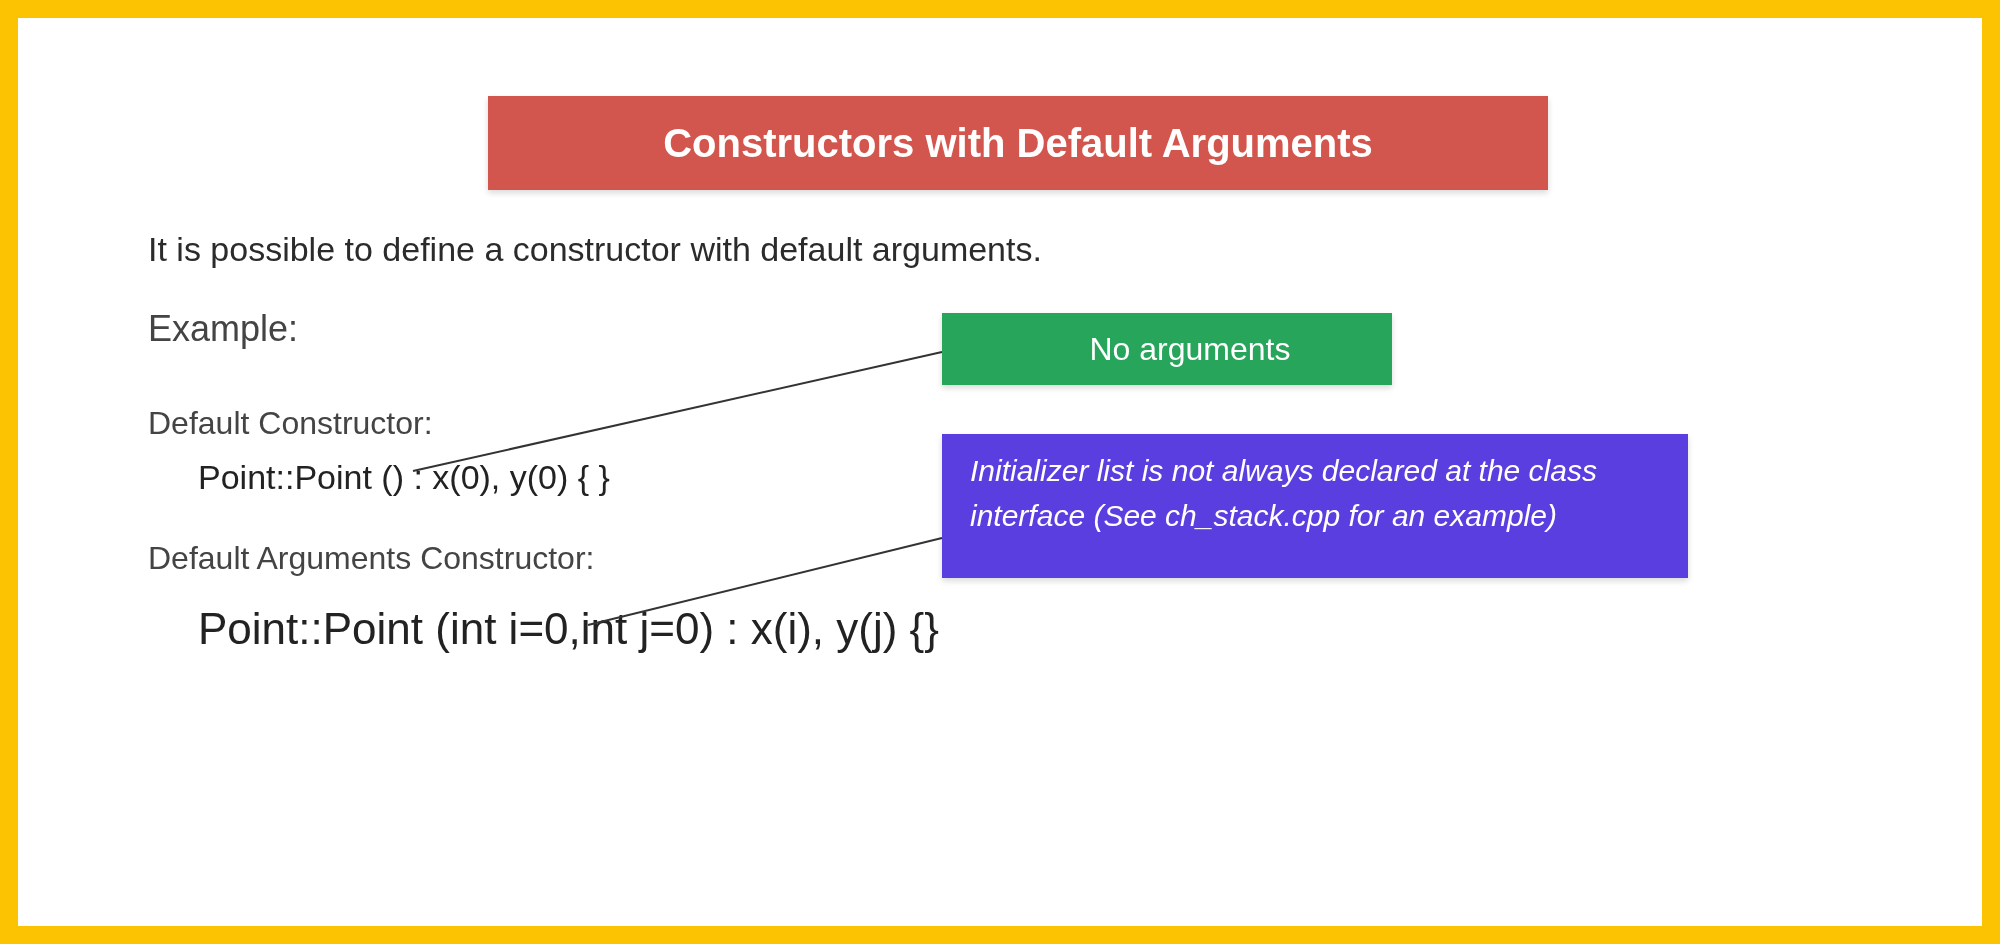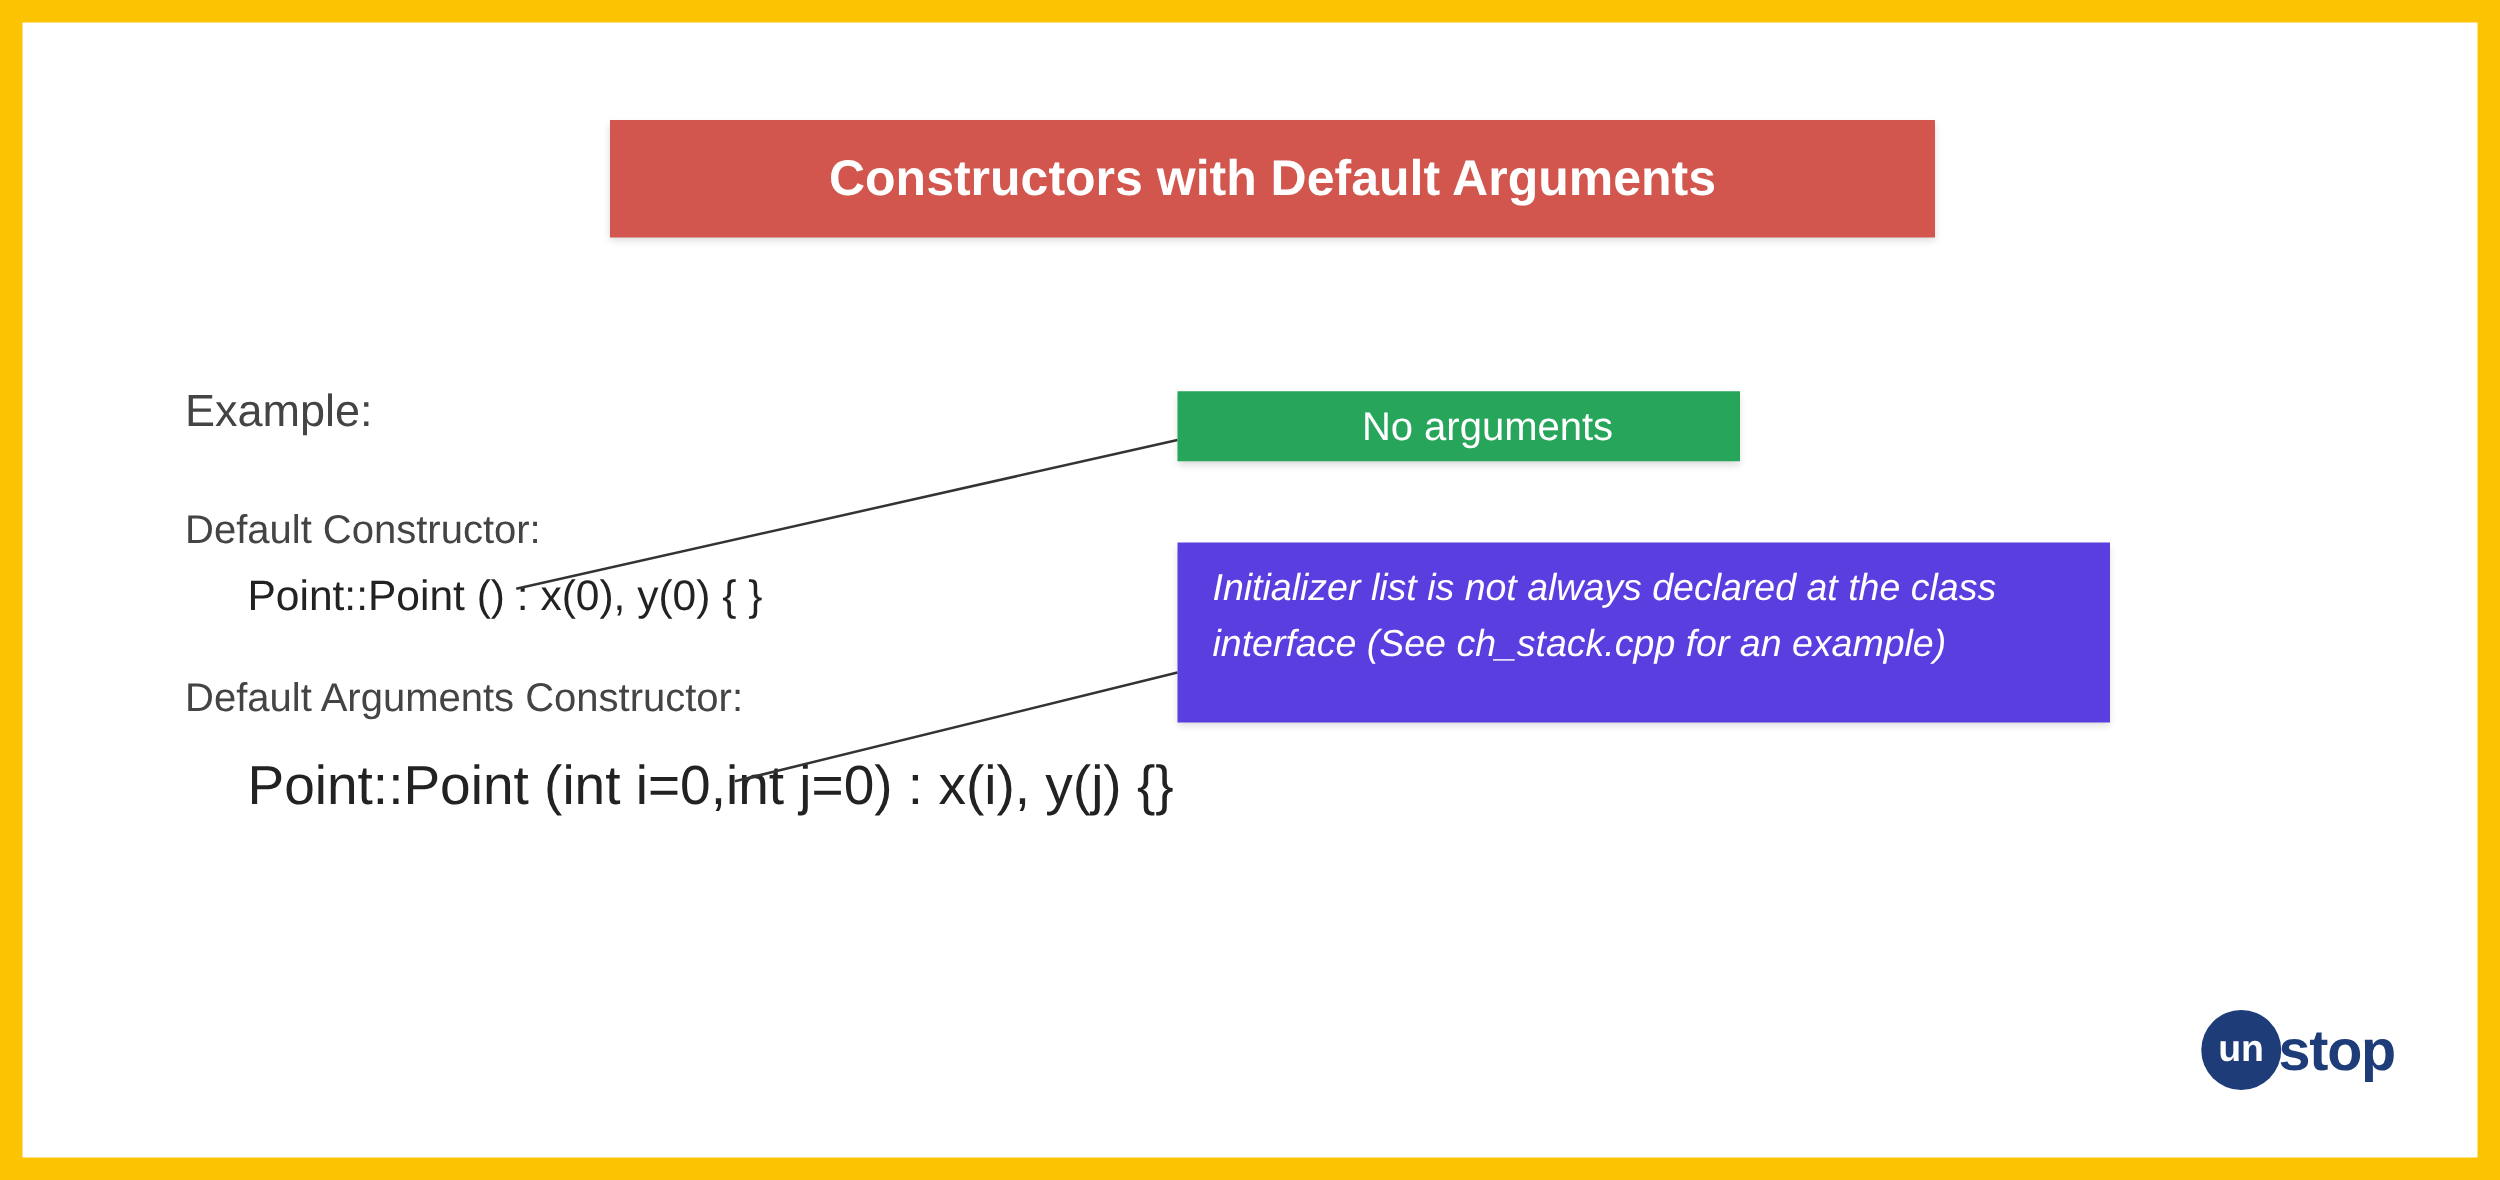--- a/index.html
+++ b/index.html
@@ -70,21 +70,21 @@
     left: 180px;
     top: 586px;
     font-size: 44px;
     color: #222222;
   }
   .callout-green {
     position: absolute;
     left: 924px;
     top: 295px;
     width: 450px;
-    height: 56px;
+    height: 72px;
     background: #27a55a;
     color: #ffffff;
     font-size: 32px;
     display: flex;
     align-items: center;
     justify-content: center;
     box-shadow: 0 3px 6px rgba(0,0,0,0.15);
     padding-left: 46px;
   }
   .callout-purple {
@@ -138,20 +138,21 @@
     letter-spacing: -1px;
   }
 </style>
 </head>
 <body>
 
 <div class="frame">
 
   <div class="title-box">Constructors with Default Arguments</div>
 
+  <div class="intro">It is possible to define a constructor with default arguments.</div>
 
   <div class="example-label">Example:</div>
 
   <div class="sub1">Default Constructor:</div>
   <div class="code1">Point::Point () : x(0), y(0) { }</div>
 
   <div class="sub2">Default Arguments Constructor:</div>
   <div class="code2">Point::Point (int i=0,int j=0) : x(i), y(j) {}</div>
 
   <svg class="connector" style="left:0;top:0;width:2000px;height:944px;">
@@ -159,18 +160,14 @@
   </svg>
 
   <svg class="connector" style="left:0;top:0;width:2000px;height:944px;">
     <line x1="570" y1="607" x2="924" y2="520"></line>
   </svg>
 
   <div class="callout-green">No arguments</div>
 
   <div class="callout-purple">Initializer list is not always declared at the class interface (See ch_stack.cpp for an example)</div>
 
-  <div class="logo">
-    <div class="logo-circle">un</div>
-    <div class="logo-text">stop</div>
-  </div>
 
 </div>
 
 </body></html>

